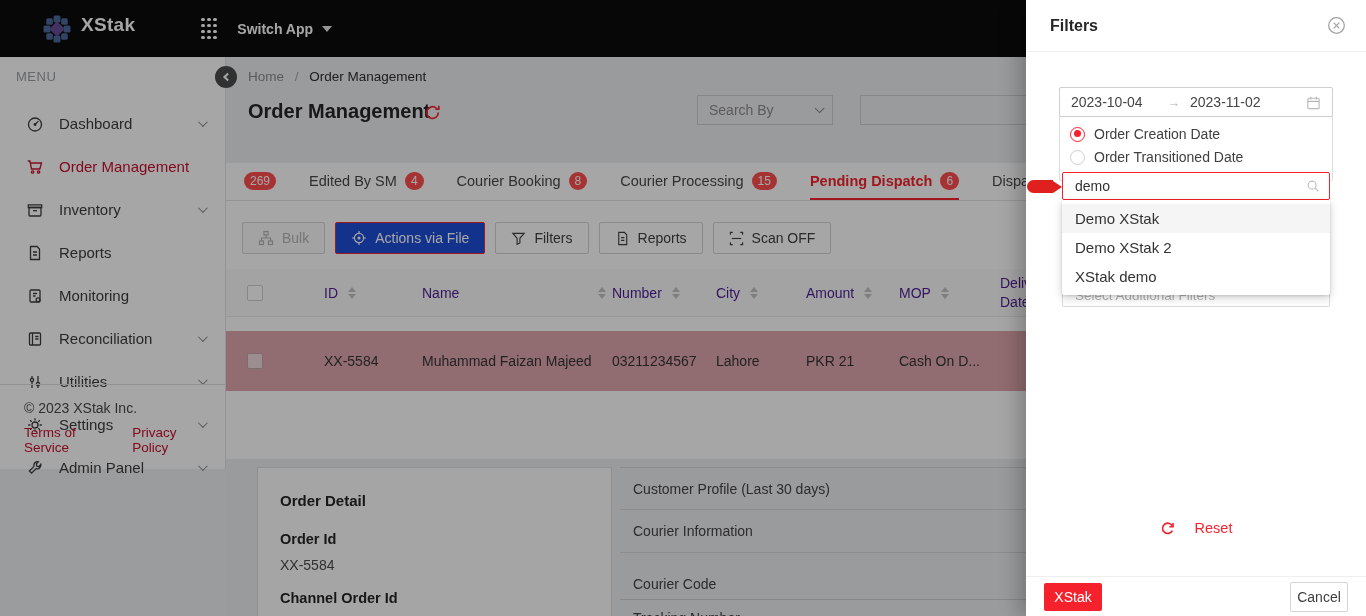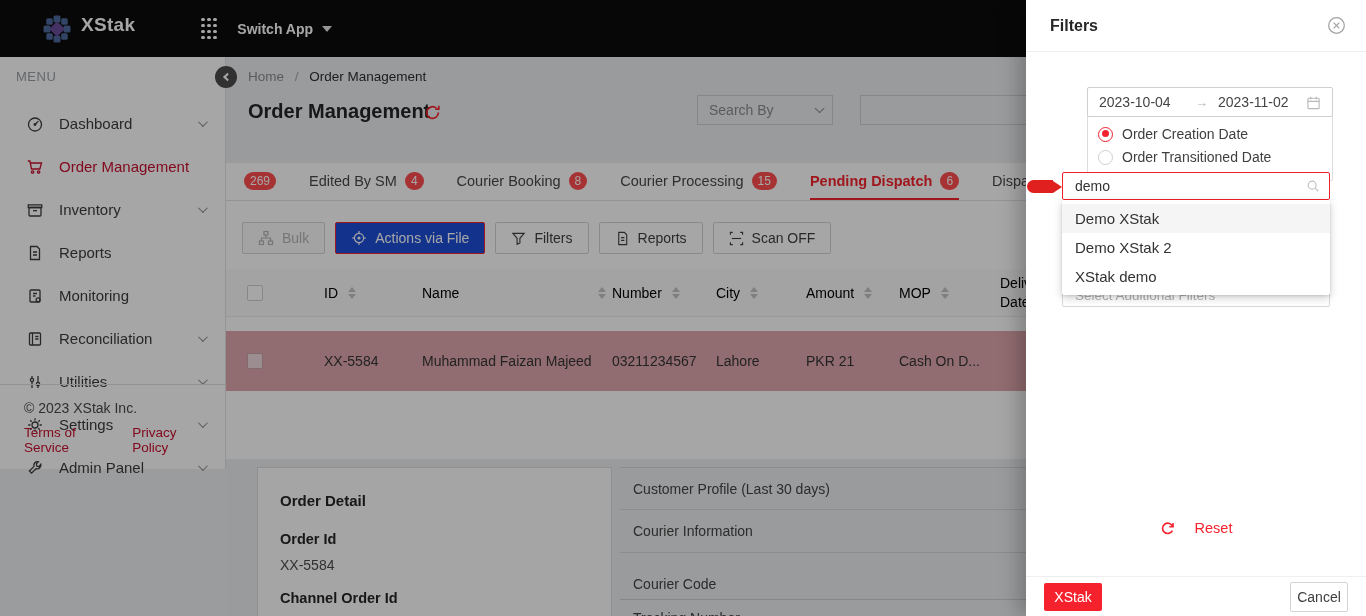--- a/index.html
+++ b/index.html
@@ -52,21 +52,21 @@
   .tab.active { color: #f5222d; border-bottom-color: #f5222d; font-weight: bold; }
   .badge { background: #ff4d4f; color: #fff; font-size: 12px; line-height: 18px; min-width: 18px; padding: 0 6px; border-radius: 10px; text-align: center; font-weight: normal; }
   .badge:empty { display: none; }
 
   .toolbar { display: flex; gap: 10px; padding: 21px 16px 15px; }
   .btn { height: 32px; display: flex; align-items: center; gap: 8px; padding: 0 15px; border: 1px solid #d4d4d4; border-radius: 2px; background: #fff; font-size: 14px; color: #404040; cursor: pointer; }
   .btn.disabled { color: #b5b5b5; background: #fafafa; cursor: default; }
   .btn.primary { background: #1d4ed8; border-color: #f5222d; color: #fff; }
 
   
-  .thead { display: flex; align-items: center; height: 48px; background: #fbfbfb; border-bottom: 1px solid #ececec; font-size: 14px; color: #000000; }
+  .thead { display: flex; align-items: center; height: 48px; background: #fbfbfb; border-bottom: 1px solid #ececec; font-size: 14px; color: #4c1d95; }
   .col { display: flex; align-items: center; gap: 10px; padding-right: 6px; }
   .c-check { width: 98px; padding-left: 21px; }
   .c-id { width: 98px; } .c-name { width: 190px; } .c-num { width: 104px; } .c-city { width: 90px; } .c-amt { width: 93px; } .c-mop { width: 101px; } .c-date { flex: 1; line-height: 1.35; }
   .sorter { display: flex; flex-direction: column; gap: 2px; }
   .sorter i { width: 0; height: 0; border-left: 4px solid transparent; border-right: 4px solid transparent; }
   .sorter .up { border-bottom: 5px solid #c3c3c3; }
   .sorter .dn { border-top: 5px solid #c3c3c3; }
   .checkbox { width: 16px; height: 16px; border: 1px solid #cfcfcf; border-radius: 2px; background: #fff; cursor: pointer; }
   .trow { display: flex; align-items: center; height: 60px; margin-top: 14px; background: #dfa6ac; font-size: 14px; color: #353535; cursor: pointer; }
   .trow .checkbox { background: #f0dadd; border-color: #c7a3a8; }
@@ -84,21 +84,21 @@
   .d-field { padding: 10px 0 7px 13px; font-size: 14px; color: #444; border-bottom: 1px solid #cfcfcf; }
 
   
   .mask { position: absolute; inset: 0; background: rgba(0,0,0,0.35); z-index: 10; }
 
   
   .drawer { position: absolute; right: 0; top: 0; width: 340px; height: 616px; background: #fff; z-index: 20; box-shadow: -8px 0 18px rgba(0,0,0,0.22); }
   .dw-header { height: 52px; border-bottom: 1px solid #efefef; display: flex; align-items: center; padding: 0 20px 0 24px; }
   .dw-title { font-size: 16px; font-weight: bold; color: #262626; }
   .dw-close { margin-left: auto; color: #a3a3a3; cursor: pointer; display: flex; }
-  .filter-group { position: absolute; left: 33px; right: 33px; top: 87px; border: 1px solid #dcdcdc; border-radius: 2px; padding-bottom: 8px; margin-left: 28px; }
+  .filter-group { position: absolute; left: 33px; right: 33px; top: 87px; border: 1px solid #dcdcdc; border-radius: 2px; padding-bottom: 8px; }
   .date-range { margin: -1px -1px 0; height: 30px; border: 1px solid #cfcfcf; border-radius: 2px; background: #fff; display: flex; align-items: center; padding: 0 11px; font-size: 14px; color: #444; }
   .date-range .d1 { width: 96px; }
   .date-range .swap { color: #b3b3b3; font-size: 13px; margin-right: 10px; }
   .date-range .d2 { flex: 1; }
   .date-range svg { color: #b9b9b9; }
   .radios { padding: 9px 10px 0; }
   .radio-row { display: flex; align-items: center; gap: 9px; font-size: 14px; color: #3f3f3f; margin-bottom: 7px; cursor: pointer; }
   .radio { width: 15px; height: 15px; border-radius: 50%; border: 1px solid #cfcfcf; background: #fff; position: relative; flex: 0 0 auto; }
   .radio.checked { border: 1.5px solid #f5222d; }
   .radio.checked::after { content: ""; position: absolute; left: 2.5px; top: 2.5px; width: 7px; height: 7px; border-radius: 50%; background: #f5222d; }

